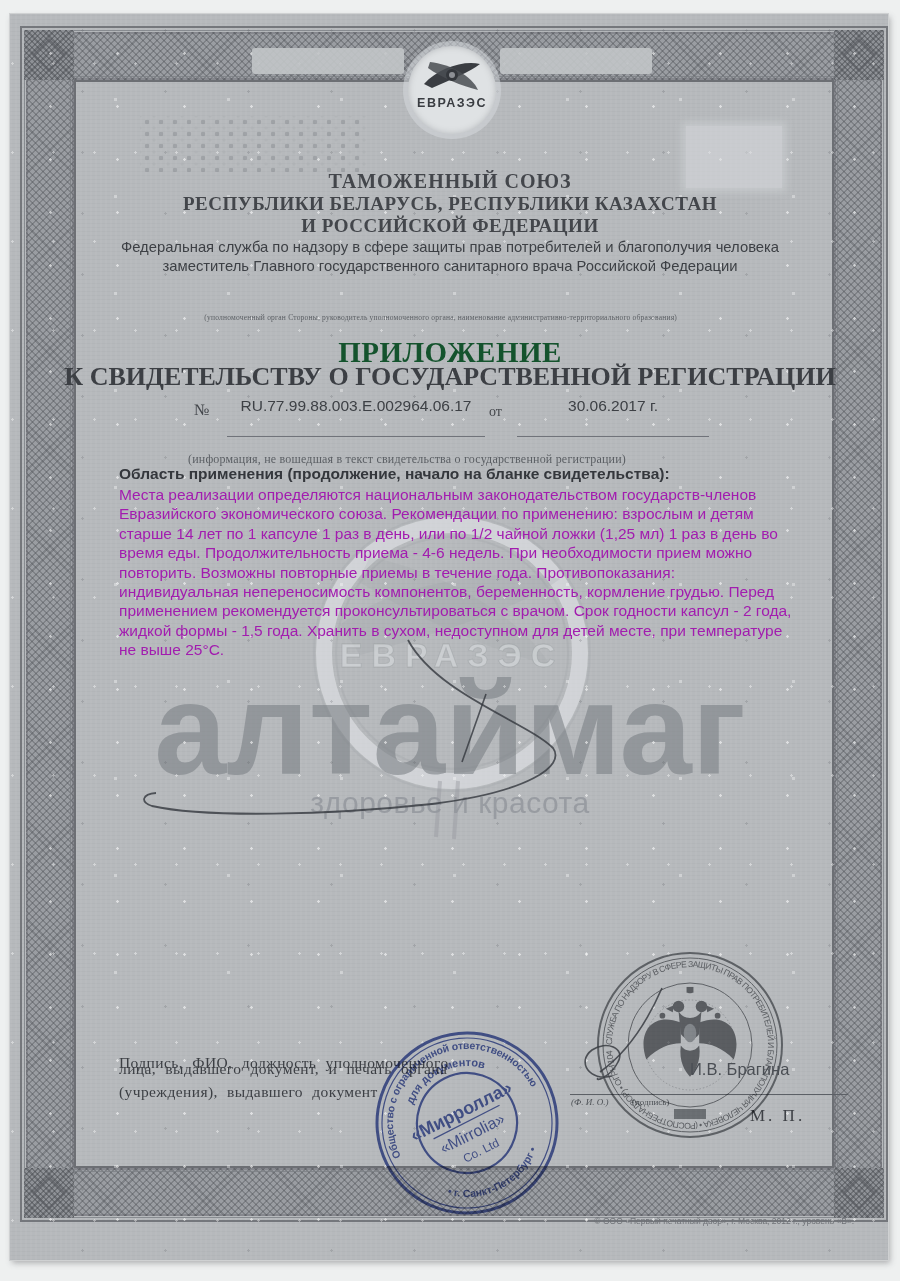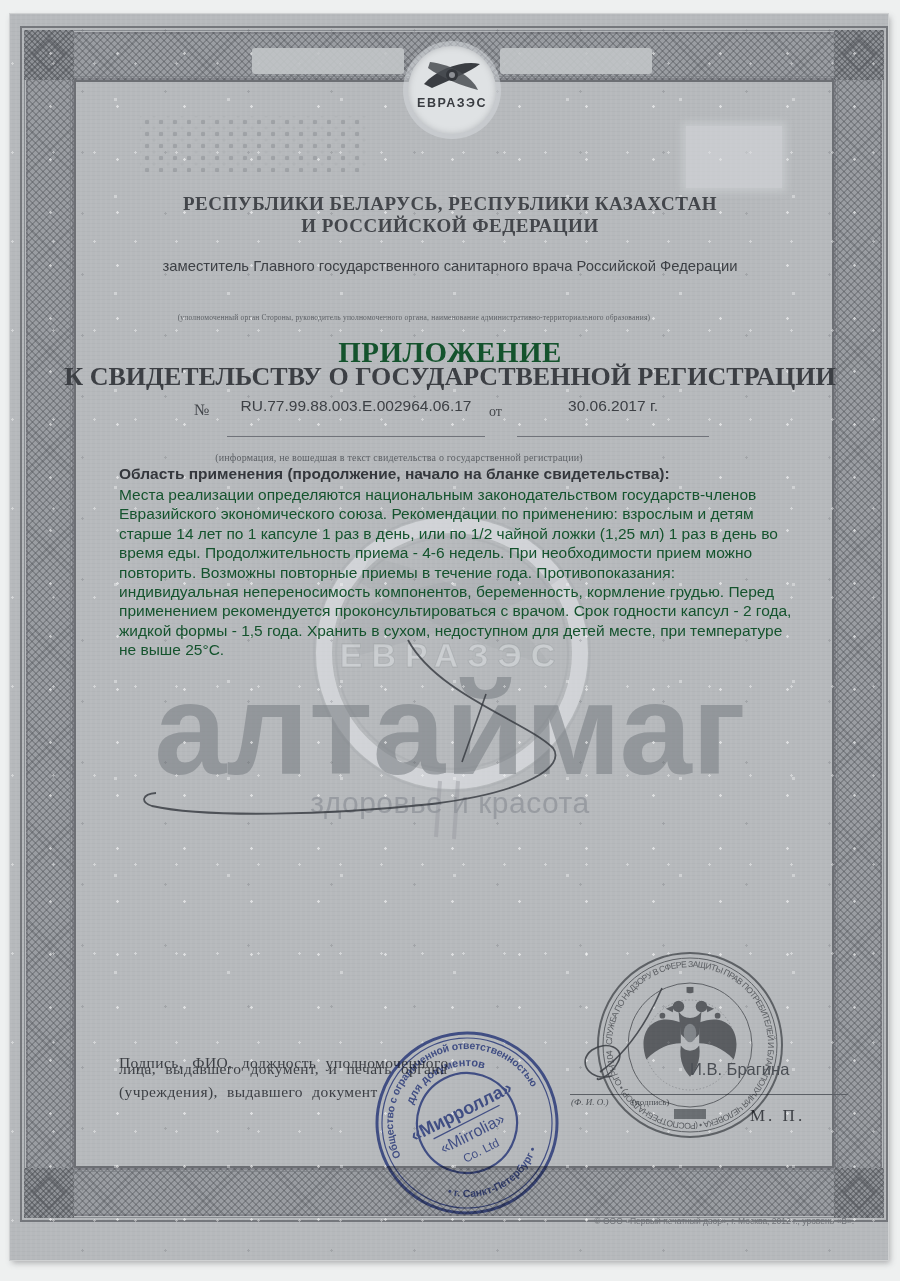--- a/index.html
+++ b/index.html
@@ -90,21 +90,21 @@
   .title1{top:336px;font:bold 29px "Liberation Serif",serif;letter-spacing:.5px;color:#14532d;text-align:center;}
   .title2{top:362px;font:bold 26px "Liberation Serif",serif;color:#3c3f44;}
 
   .reg-label{font:16px "Liberation Serif",serif;color:#43464b;z-index:9;}
   .reg-field{
     border-bottom:1.5px solid #70737a;text-align:center;
     font:15.5px "Liberation Sans",sans-serif;color:#3d4045;z-index:9;padding-bottom:21px;
   }
 
   .body-heading{left:119px;top:465px;width:680px;font:bold 15.5px "Liberation Sans",sans-serif;color:#34373c;z-index:9;}
-  .body-par{left:119px;top:485px;width:676px;font:15.5px "Liberation Sans",sans-serif;line-height:19.4px;color:#14532d;z-index:9;}
+  .body-par{left:119px;top:485px;width:676px;font:15.5px "Liberation Sans",sans-serif;line-height:19.4px;color:#a21caf;z-index:9;}
 
   
   .wm-svg{left:300px;top:505px;z-index:4;}
   .brand{left:0;top:664px;width:900px;text-align:center;
     font:bold 130px "Liberation Sans",sans-serif;letter-spacing:0;line-height:1;
     color:rgba(121,125,131,.58);z-index:4;}
   .tagline{left:0;top:786px;width:900px;text-align:center;
     font:30px "Liberation Sans",sans-serif;letter-spacing:.5px;color:rgba(145,149,155,.8);z-index:4;}
 
   .penstroke{left:0;top:0;z-index:11;pointer-events:none;}
@@ -155,33 +155,35 @@
   <div class="abs logo-circle">
     <svg width="64" height="38" viewBox="0 0 64 38">
       <path d="M4,27 C18,11 44,3 60,7 C50,15 30,23 12,31 Z" fill="#3a3d42"></path>
       <path d="M10,5 C30,7 52,19 58,33 C42,29 22,21 8,11 Z" fill="#4a4d52" opacity=".85"></path>
       <circle cx="32" cy="18" r="6" fill="#34373c"></circle>
       <circle cx="32" cy="18" r="3" fill="#8d9095"></circle>
     </svg>
     <div class="logo-text">ЕВРАЗЭС</div>
   </div>
 
+  <div class="abs center-line h-union1">ТАМОЖЕННЫЙ СОЮЗ</div>
   <div class="abs center-line h-union2">РЕСПУБЛИКИ БЕЛАРУСЬ, РЕСПУБЛИКИ КАЗАХСТАН</div>
   <div class="abs center-line h-union3">И РОССИЙСКОЙ ФЕДЕРАЦИИ</div>
+  <div class="abs center-line h-auth h-auth1">Федеральная служба по надзору в сфере защиты прав потребителей и благополучия человека</div>
   <div class="abs center-line h-auth h-auth2">заместитель Главного государственного санитарного врача Российской Федерации</div>
-  <div class="abs tiny-caption" style="left:134px;top:313px;width:560px;">(уполномоченный орган Стороны, руководитель уполномоченного органа, наименование административно-территориального образования)</div>
+  <div class="abs tiny-caption" style="left:117px;top:313px;width:560px;text-align:right;">(уполномоченный орган Стороны, руководитель уполномоченного органа, наименование административно-территориального образования)</div>
 
   <div class="abs center-line title1">ПРИЛОЖЕНИЕ</div>
   <div class="abs center-line title2">К СВИДЕТЕЛЬСТВУ О ГОСУДАРСТВЕННОЙ РЕГИСТРАЦИИ</div>
 
   <div class="abs reg-label" style="left:194px;top:401px;">№</div>
   <div class="abs reg-field" style="left:227px;top:397px;width:258px;">RU.77.99.88.003.Е.002964.06.17</div>
   <div class="abs reg-label" style="left:489px;top:404px;font-size:14px;">от</div>
   <div class="abs reg-field" style="left:517px;top:397px;width:192px;">30.06.2017 г.</div>
-  <div class="abs tiny-caption" style="left:152px;top:452px;width:494px;font-size:10px;">(информация, не вошедшая в текст свидетельства о государственной регистрации)</div>
+  <div class="abs tiny-caption" style="left:160px;top:452px;width:494px;font-size:12px;">(информация, не вошедшая в текст свидетельства о государственной регистрации)</div>
 
   <div class="abs body-heading">Область применения (продолжение, начало на бланке свидетельства):</div>
   <div class="abs body-par">Места реализации определяются национальным законодательством государств-членов Евразийского экономического союза. Рекомендации по применению: взрослым и детям старше 14 лет по 1 капсуле 1 раз в день, или по 1/2 чайной ложки (1,25 мл) 1 раз в день во время еды. Продолжительность приема - 4-6 недель. При необходимости прием можно повторить. Возможны повторные приемы в течение года. Противопоказания: индивидуальная непереносимость компонентов, беременность, кормление грудью. Перед применением рекомендуется проконсультироваться с врачом. Срок годности капсул - 2 года, жидкой формы - 1,5 года. Хранить в сухом, недоступном для детей месте, при температуре не выше 25°С.</div>
 
   <svg class="abs wm-svg" width="304" height="340" viewBox="0 0 304 340">
     <circle cx="152" cy="148" r="138" fill="none" stroke="rgba(150,154,159,.18)" stroke-width="2"></circle>
     <circle cx="152" cy="148" r="128" fill="none" stroke="rgba(232,234,237,.55)" stroke-width="16"></circle>
     <circle cx="152" cy="148" r="116" fill="none" stroke="rgba(150,154,159,.22)" stroke-width="2"></circle>
     <path d="M40,120 C90,78 200,62 260,74 C220,104 130,130 60,150 Z" fill="rgba(150,154,159,.18)"></path>
     <path d="M70,52 C140,66 220,110 250,160 C190,146 110,110 58,76 Z" fill="rgba(150,154,159,.14)"></path>

